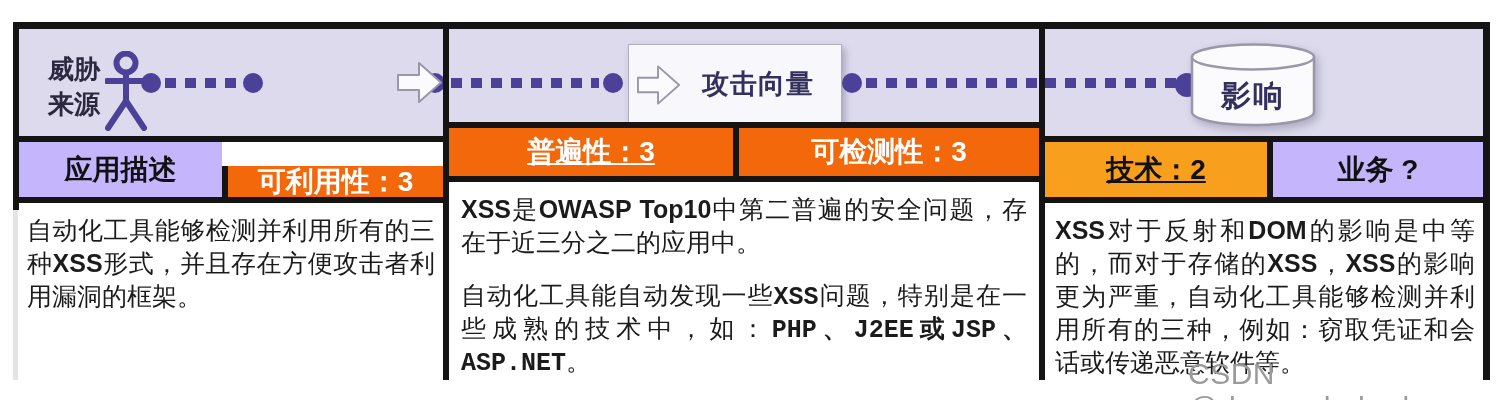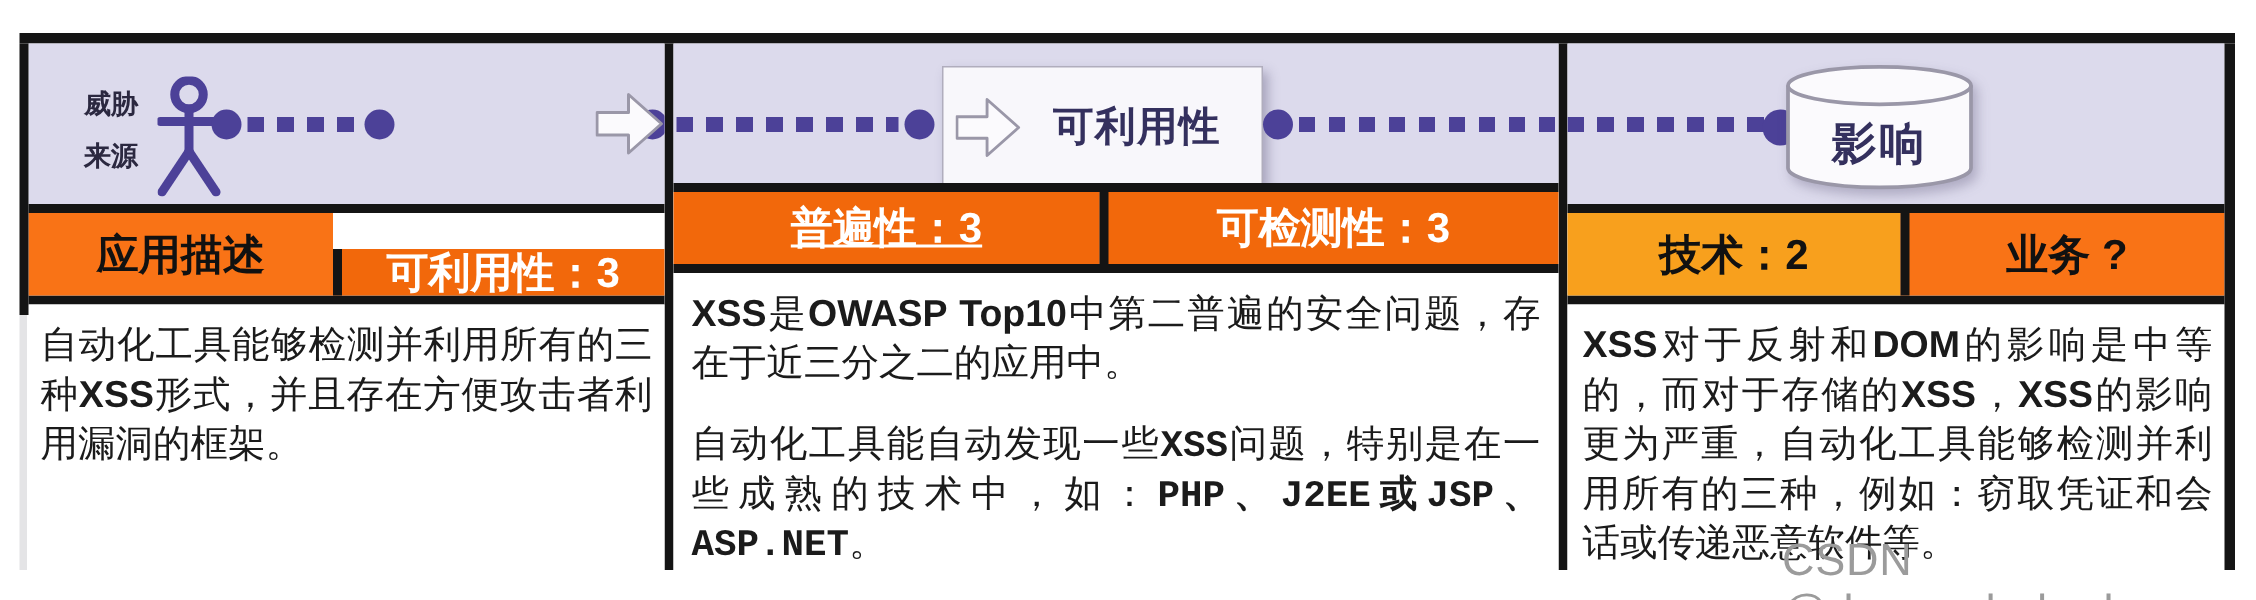--- a/index.html
+++ b/index.html
@@ -27,36 +27,36 @@
     background:var(--purple,#4c4198); }
   .cdot-lg { width:24px; height:24px; }
   .dash { position:absolute; height:10px;
     background:repeating-linear-gradient(90deg, var(--purple,#4c4198) 0 11px, transparent 11px 20px); }
   .flow-box { position:absolute; background:var(--box-bg,#f8f7fb);
     border:1px solid var(--box-border,#b0adbd);
     box-shadow:3px 4px 7px rgba(70,64,100,.35);
     display:flex; align-items:center; justify-content:center;
     font-size:27px; font-weight:bold; color:var(--box-text,#34305e); letter-spacing:1px; }
   .ts-label { position:absolute; left:22px; top:23px; width:66px; text-align:center;
-    font-size:18px; font-weight:bold; line-height:35px; color:#2b2840; }
+    font-size:26px; font-weight:bold; line-height:35px; color:#2b2840; }
   .actor-svg { position:absolute; left:86px; top:22px; }
   .arrow-svg { position:absolute; }
   .cyl-wrap { position:absolute; left:143px; top:13px; width:130px; height:89px; }
   .cyl-wrap svg { position:absolute; left:0; top:0; filter:drop-shadow(3px 4px 4px rgba(70,64,100,.3)); }
   .cyl-label { position:absolute; left:0; top:34px; width:130px; text-align:center;
     font-size:30px; font-weight:bold; color:var(--box-text,#34305e); letter-spacing:2px; }
 
   
   .hdr { display:flex; height:67px; border-top:6px solid var(--border-black,#141414);
     border-bottom:6px solid var(--border-black,#141414); background:#fff; }
   .hdr-cell { display:flex; align-items:center; justify-content:center;
-    font-size:28px; font-weight:bold; color:var(--header-text-dark,#111); background:#f97316; }
+    font-size:28px; font-weight:bold; color:var(--header-text-dark,#111); background:#c4b5fd; }
   .hdr-cell + .hdr-cell { border-left:6px solid var(--border-black,#141414); }
   .hdr-cell.orange { background:var(--orange,#f2680b); color:var(--header-text-light,#fff); }
-  .hdr-cell.amber  { background:var(--amber,#f8a01d); color:var(--header-text-dark,#111); }
+  .hdr-cell.amber  { background:var(--amber,#f8a01d); color:var(--header-text-dark,#111);text-decoration:underline; }
   .s1 .hdr-cell:first-child { width:203px; } .s1 .hdr-cell:last-child { flex:1;margin-top:24px; }
   .s2 .hdr-cell:first-child { width:284px;text-decoration:underline; } .s2 .hdr-cell:last-child { flex:1; }
   .s3 .hdr-cell:first-child { width:222px; } .s3 .hdr-cell:last-child { flex:1; }
 
   
   .body-cell { flex:1; background:#fff; font-size:25px; line-height:33px;
     color:var(--body-text,#1b1b1b); text-align:justify; }
   .s1 .body-cell { padding:11px 8px 0 8px; }
   .s2 .body-cell { padding:11px 12px 0 12px; }
   .s3 .body-cell { padding:11px 8px 0 10px; }
@@ -110,21 +110,21 @@
       </div>
 
       <div class="section s2">
         <div class="banner">
           <span class="dash" style="left:2px; top:49px; width:148px;"></span>
           <span class="cdot" style="left:154px; top:44px;"></span>
           <div class="flow-box" style="left:179px; top:15px; width:214px; height:80px; padding-left:46px;">
             <svg class="arrow-svg" style="left:8px; top:18px;" width="44" height="44" viewBox="0 0 46 45">
               <path d="M1,15 H22 V3 L44,22.5 L22,42 V30 H1 Z" fill="#fbfafd" stroke="#9a97a8" stroke-width="2" stroke-linejoin="round"></path>
             </svg>
-            <span>可利用性</span>
+            <span>攻击向量</span>
           </div>
           <span class="cdot" style="left:393px; top:44px;"></span>
           <span class="dash" style="left:417px; top:49px; width:171px;"></span>
         </div>
         <div class="hdr">
           <div class="hdr-cell orange">普遍性：3</div>
           <div class="hdr-cell orange">可检测性：3</div>
         </div>
         <div class="body-cell">
           <p><b>XSS</b><span>是</span><b>OWASP Top10</b><span>中第二普遍的安全问题，存在于近三分之二的应用中。</span></p>

